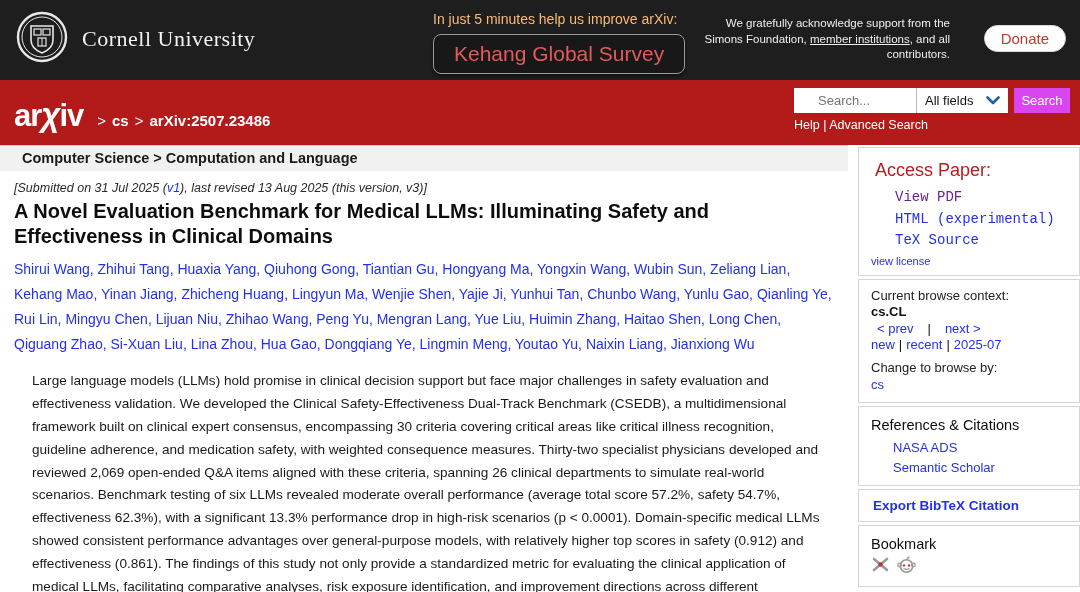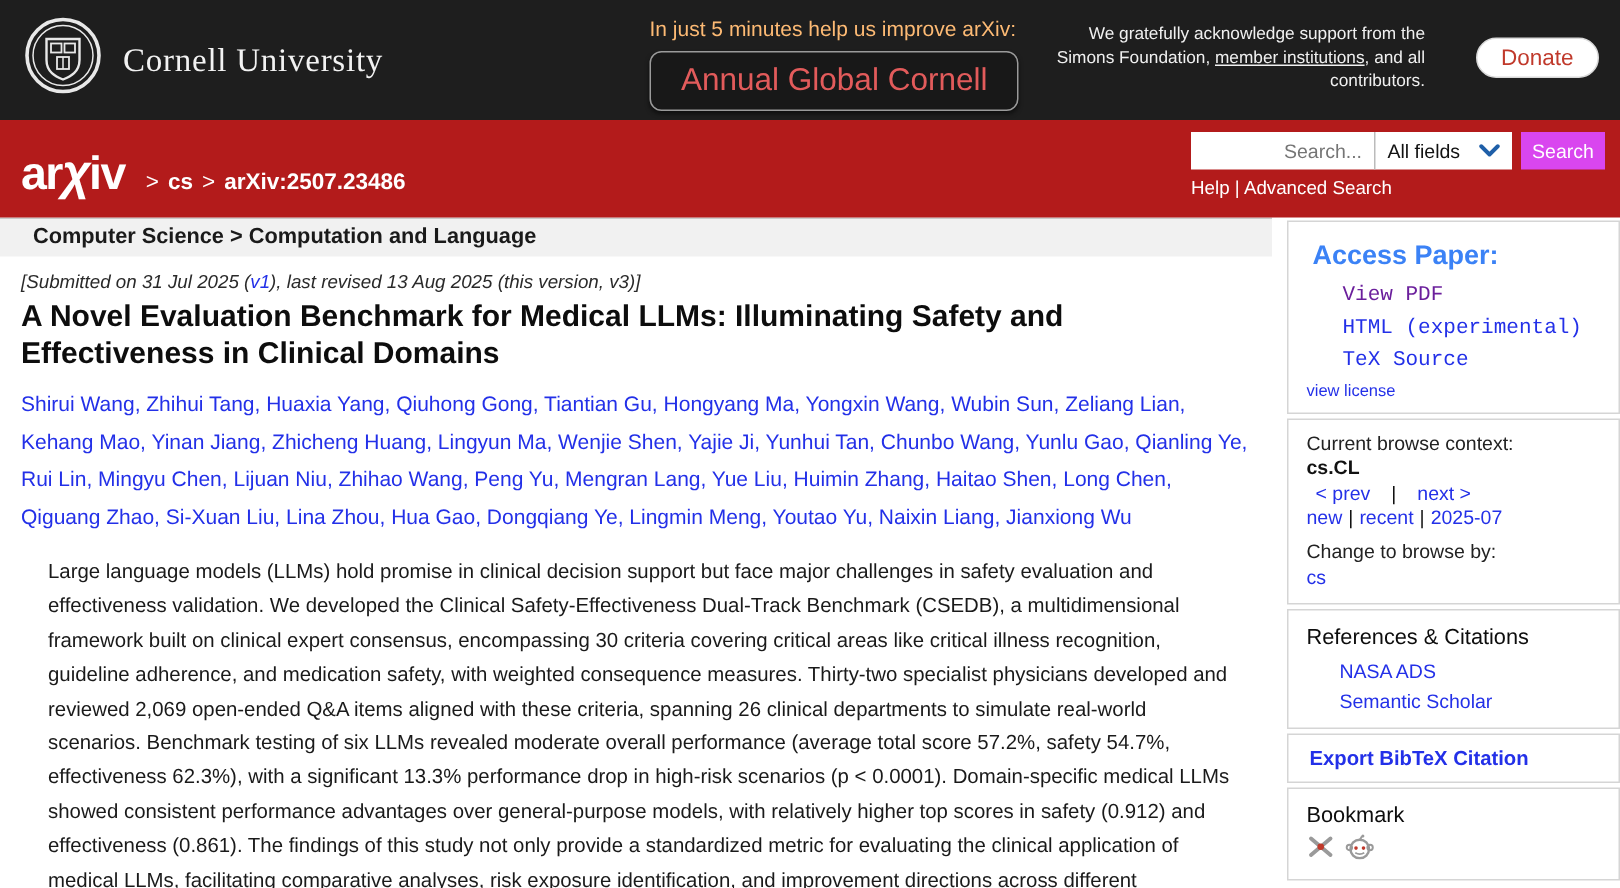--- a/index.html
+++ b/index.html
@@ -25,21 +25,21 @@
   .redbar { position:relative; height:65px; background:#b31b1b; color:#fff; }
   .logo-row { position:absolute; left:14px; top:16px; display:flex; align-items:baseline; }
   .arxiv-logo { font-family:Liberation Sans, sans-serif; font-weight:bold; font-size:31px;
     letter-spacing:-1px; color:#fff; }
   .arxiv-logo .chi { font-style:italic; font-size:33px; }
   .crumb { font-size:15px; font-weight:bold; margin-left:8px; color:#fff; }
   .crumb a { color:#fff; text-decoration:none; }
   .crumb .sep { margin:0 6px; font-weight:normal; }
   .search-area { position:absolute; right:10px; top:8px; width:276px; }
   .search-row { display:flex; height:25px; }
-  .search-input { width:122px; height:25px; border:0; padding:0 8px; font-size:13px; outline:none;text-align:right; }
+  .search-input { width:122px; height:25px; border:0; padding:0 24px; font-size:13px; outline:none; }
   .search-select { width:92px; height:25px; background:#fff; color:#111; font-size:13px;
     display:flex; align-items:center; justify-content:space-between; padding:0 8px;
     border-left:1px solid #bbb; cursor:pointer; }
   .search-btn { width:56px; height:25px; margin-left:6px; background:#d946ef; color:#fff;
     border:0; font-size:13px; cursor:pointer; }
   .help-row { margin-top:5px; font-size:12.5px; color:#fff; }
   .help-row a { color:#fff; text-decoration:none; }
 
   
   .content { display:flex; align-items:flex-start; }
@@ -49,21 +49,21 @@
   .dateline { margin:10px 14px 4px 14px; font-style:italic; font-size:12.5px; color:#2a2a2a; }
   .dateline a { color:#2330e8; text-decoration:none; }
   .title { margin:4px 14px 8px 14px; font-size:20px; line-height:1.25; font-weight:bold; color:#0d0d0d; }
   .authors { margin:4px 14px 0 14px; font-size:14px; line-height:1.78; color:#2330e8; }
   .authors .author-link { color:#2330e8; cursor:pointer; }
   .abstract { margin:13px 26px 0 32px; font-size:13.6px; line-height:1.69; color:#1a1a1a; }
 
   
   .sidebar { width:222px; margin-left:10px; margin-top:2px; font-size:13px; }
   .side-box { background:#fff; border:1px solid #d5d5d5; margin-bottom:3px; padding:8px 10px; }
-  .access-title { font-size:18px; font-weight:bold; color:#3b82f6; margin:4px 0 6px 6px; }
+  .access-title { font-size:18px; font-weight:normal; color:#b91c1c; margin:4px 0 6px 6px; }
   .access-links { margin-left:26px; line-height:1.55; font-size:14px;font-family:Liberation Mono, monospace; }
   .access-links .lnk { display:block; cursor:pointer; text-decoration:none; }
   .lnk-blue { color:#2330e8; }
   .lnk-purple { color:#6b1f9c; }
   .view-license { font-size:11px; color:#2330e8; margin:3px 0 0 2px; cursor:pointer; }
   .ctx-label { color:#222; margin-left:2px; }
   .ctx-val { font-weight:bold; color:#111; margin:1px 0 2px 2px; font-size:13px; }
   .prevnext { margin:2px 0 1px 8px; }
   .prevnext .pipe { color:#111; margin:0 14px; }
   .navline { margin:1px 0 8px 2px; }
@@ -93,21 +93,21 @@
         <rect x="27" y="18" width="7" height="6" fill="none" stroke="#e8e8e8" stroke-width="1.2"></rect>
         <rect x="22" y="27" width="8" height="8" fill="none" stroke="#e8e8e8" stroke-width="1.2"></rect>
         <line x1="26" y1="27" x2="26" y2="35" stroke="#e8e8e8" stroke-width="1"></line>
       </svg>
     </span>
     <span class="cornell-word">Cornell University</span>
   </div>
 
   <div class="survey-wrap">
     <div class="survey-prompt">In just 5 minutes help us improve arXiv:</div>
-    <span class="survey-btn">Annual Global Cornell</span>
+    <span class="survey-btn">Kehang Global Survey</span>
   </div>
 
   <div class="support">
     <span>We gratefully acknowledge support from the Simons Foundation, </span><a>member institutions</a><span>, and all contributors.</span>
   </div>
   <span class="donate-btn">Donate</span>
 </div>
 
 <div class="redbar">
   <div class="logo-row">

